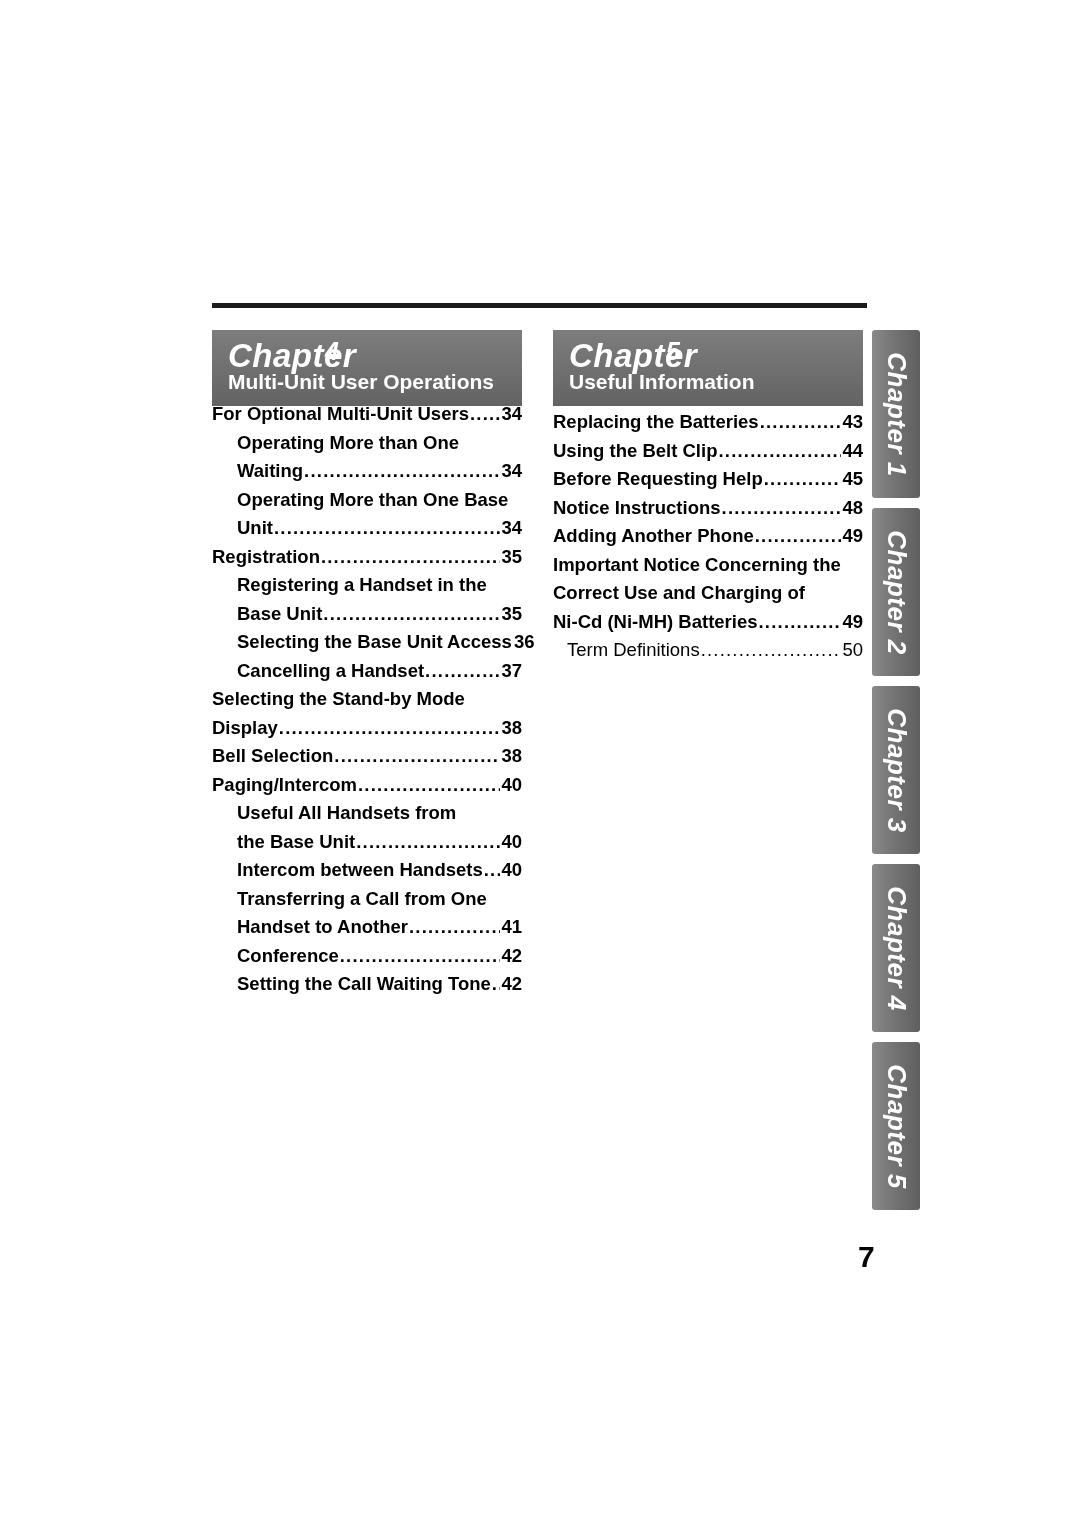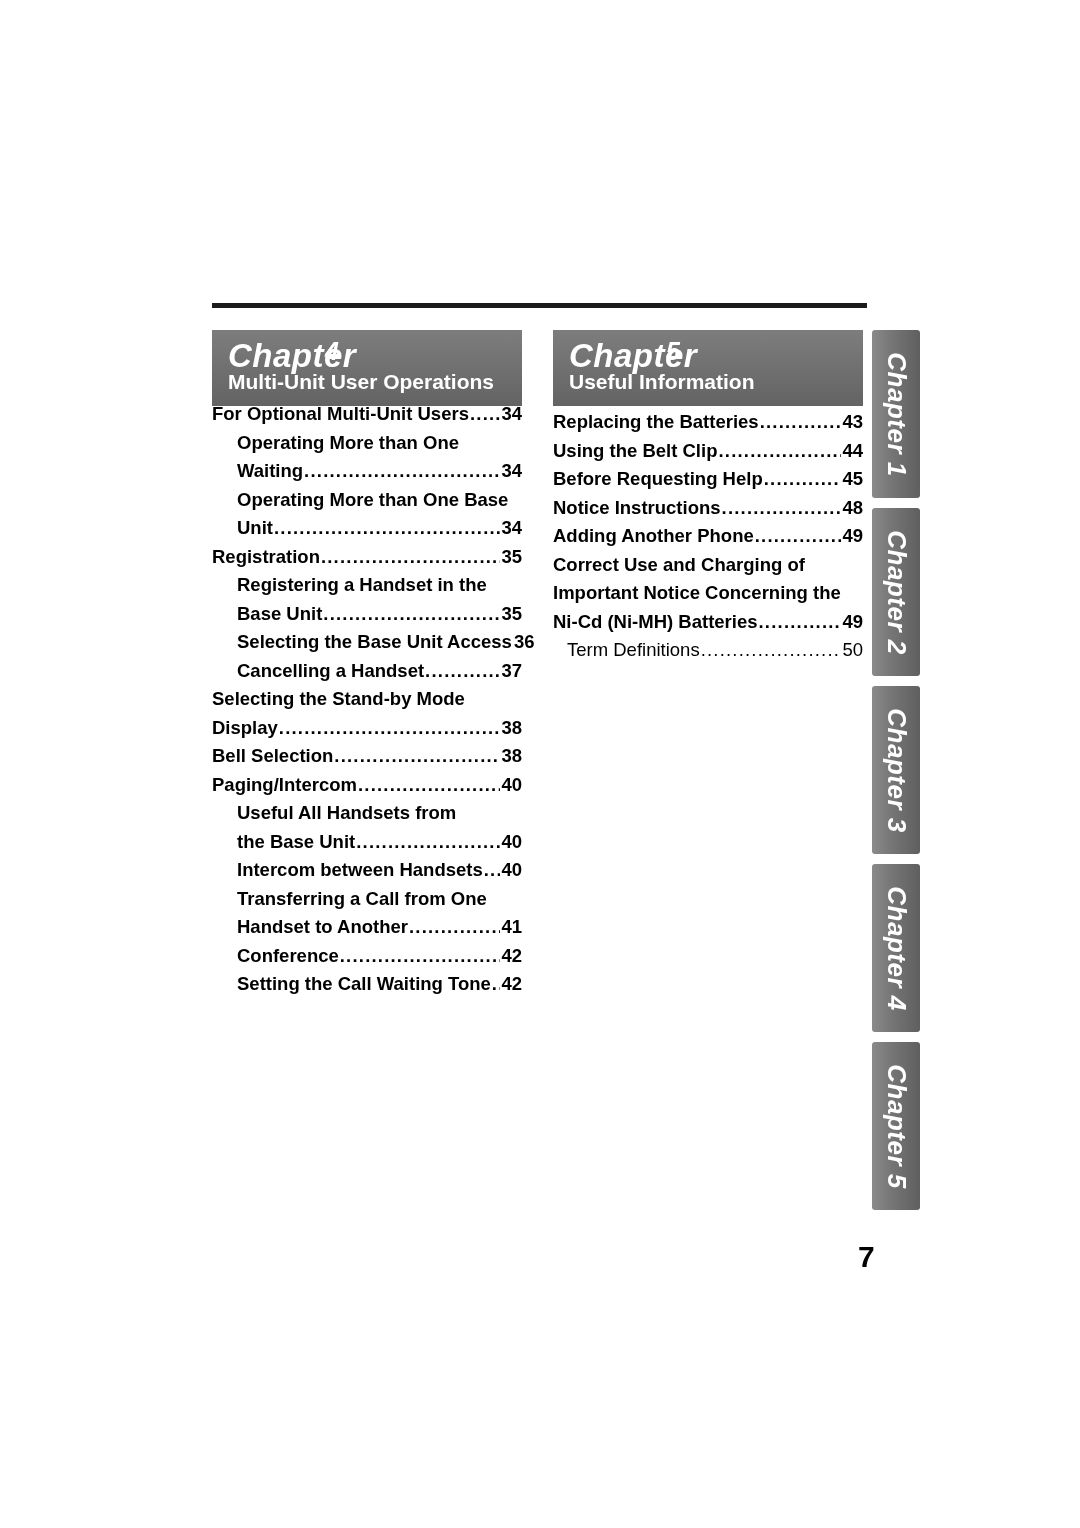--- a/index.html
+++ b/index.html
@@ -349,27 +349,27 @@
     </div>
     <div class="entry bold">
       <div class="ln">
         <span class="txt">Adding Another Phone</span>
         <span class="dots">................................................................................</span>
         <span class="pg">49</span>
       </div>
     </div>
     <div class="entry bold">
       <div class="ln nodots">
+        <span class="txt">Important Notice Concerning the</span>
+        <span class="pg"></span>
+      </div>
+    </div>
+    <div class="entry bold">
+      <div class="ln nodots">
         <span class="txt">Correct Use and Charging of</span>
-        <span class="pg"></span>
-      </div>
-    </div>
-    <div class="entry bold">
-      <div class="ln nodots">
-        <span class="txt">Important Notice Concerning the</span>
         <span class="pg"></span>
       </div>
     </div>
     <div class="entry bold">
       <div class="ln">
         <span class="txt">Ni-Cd (Ni-MH) Batteries</span>
         <span class="dots">................................................................................</span>
         <span class="pg">49</span>
       </div>
     </div>

